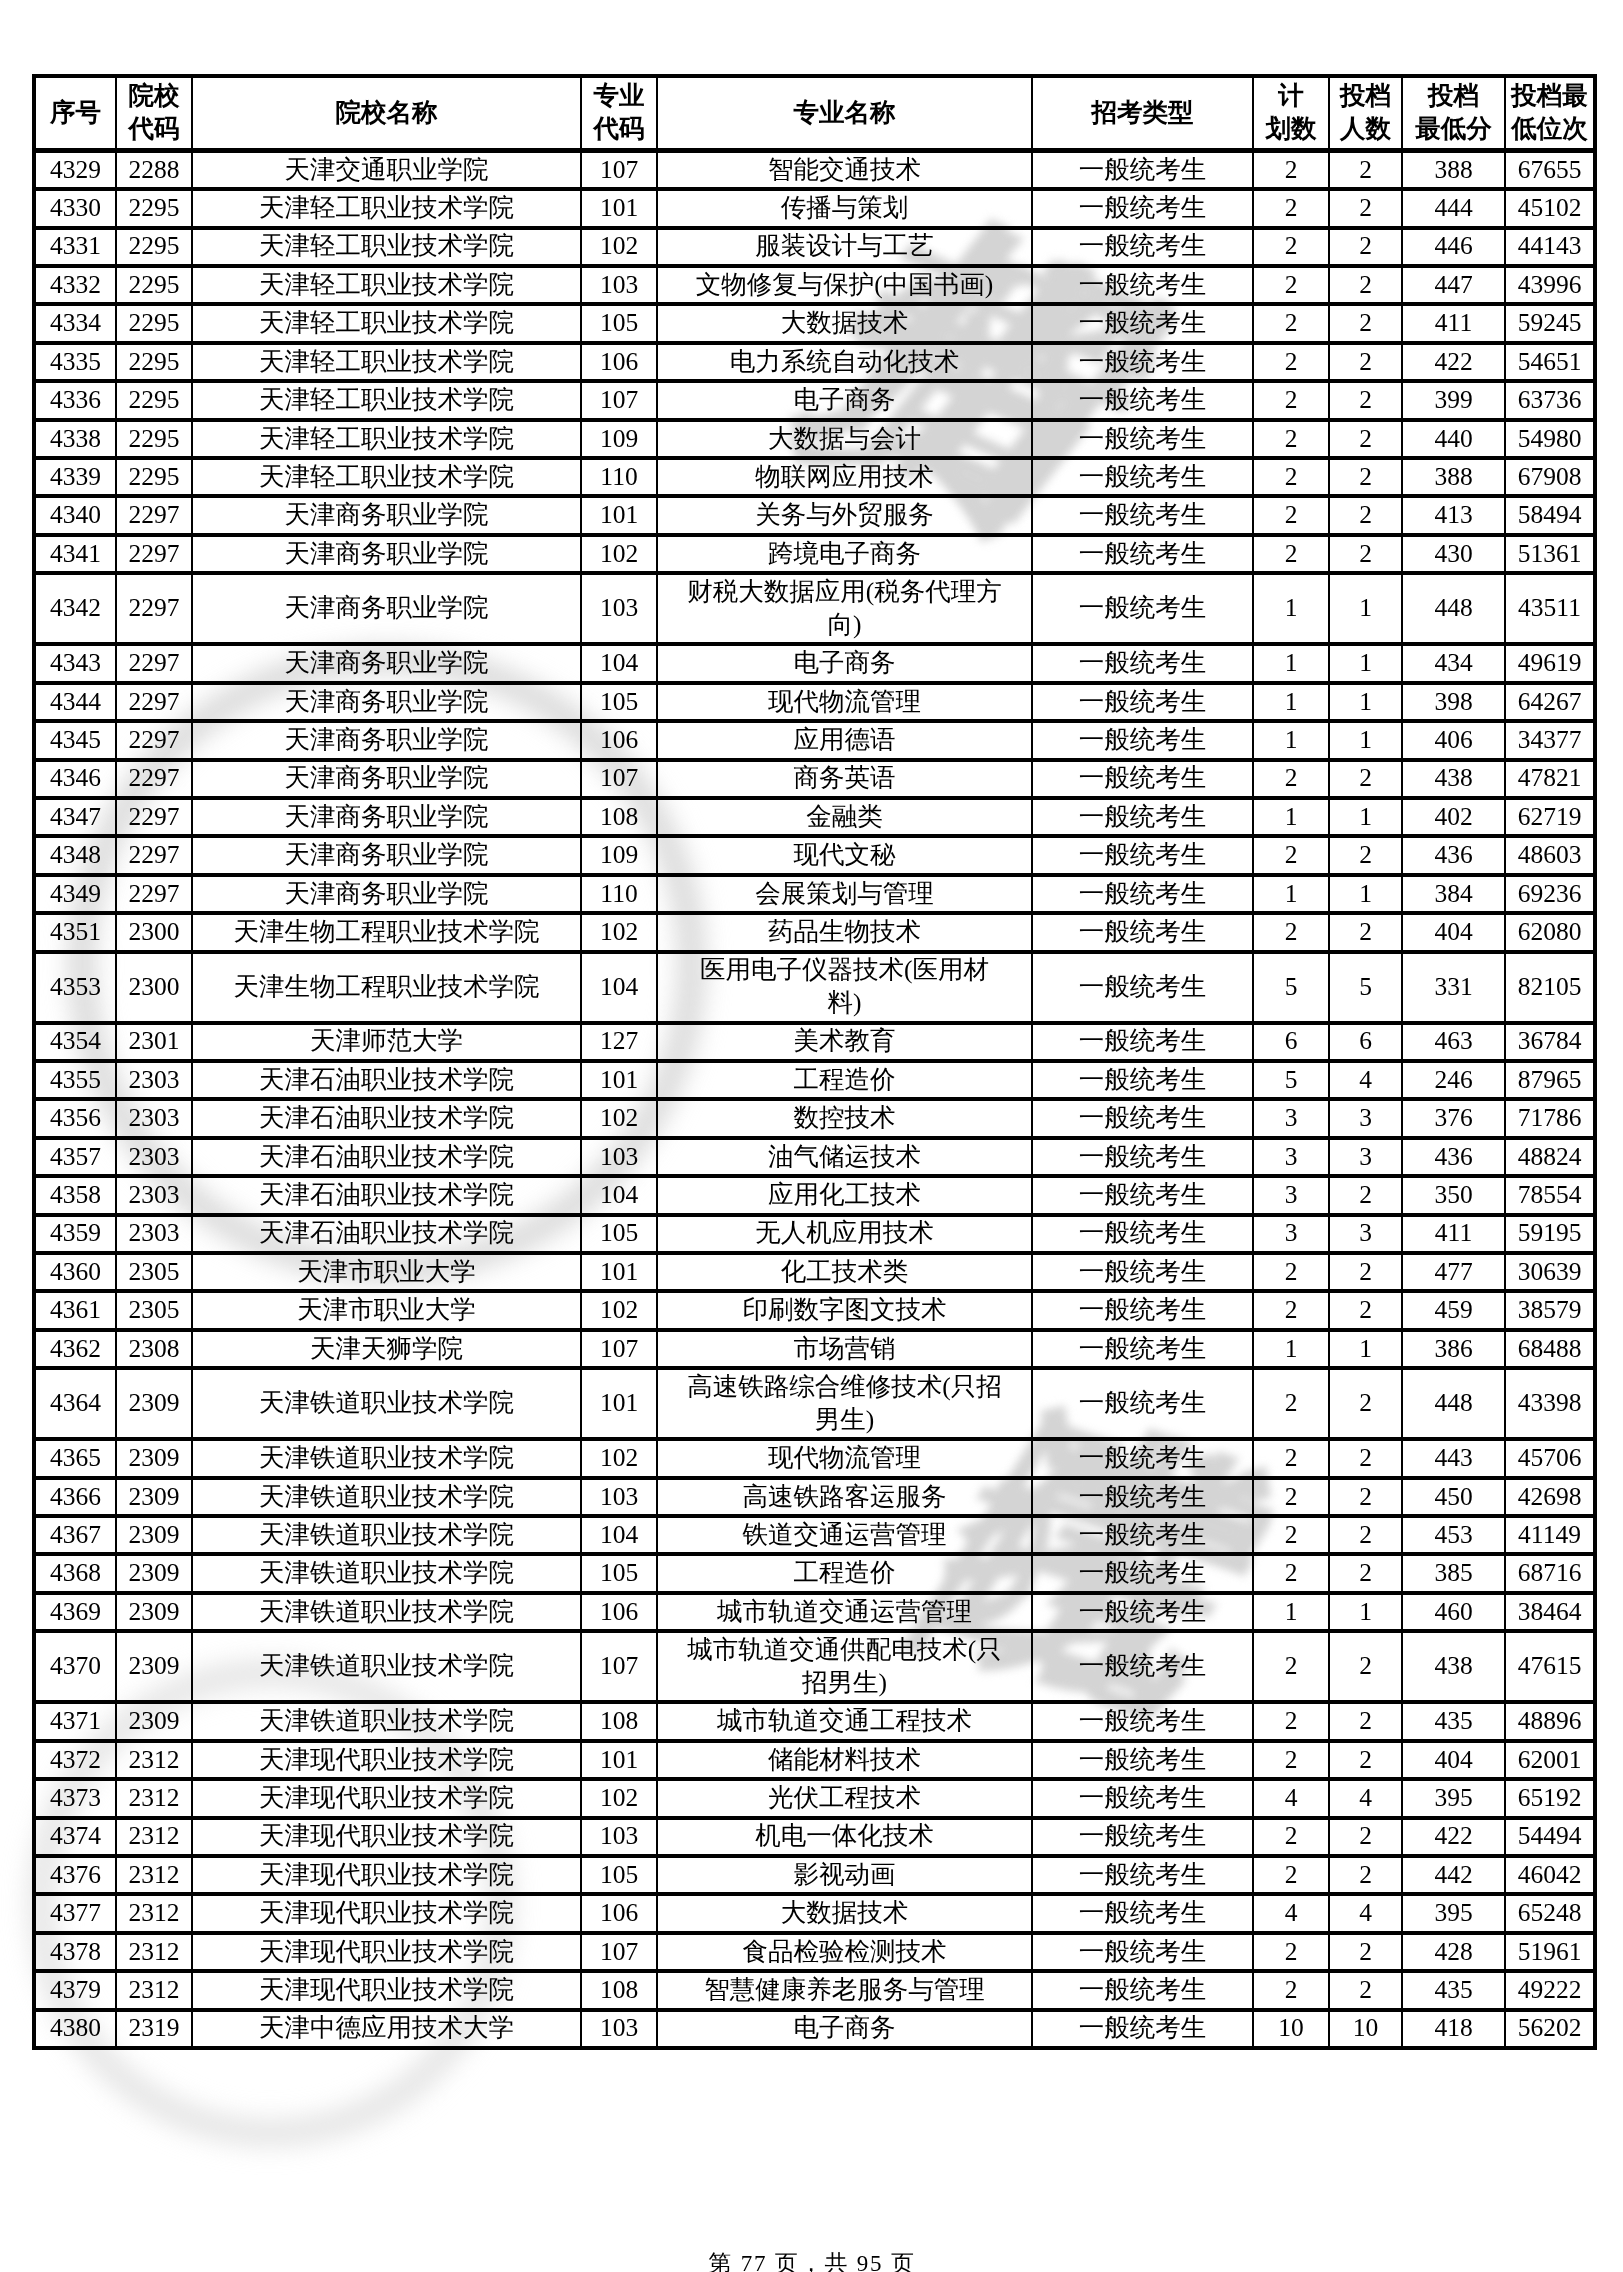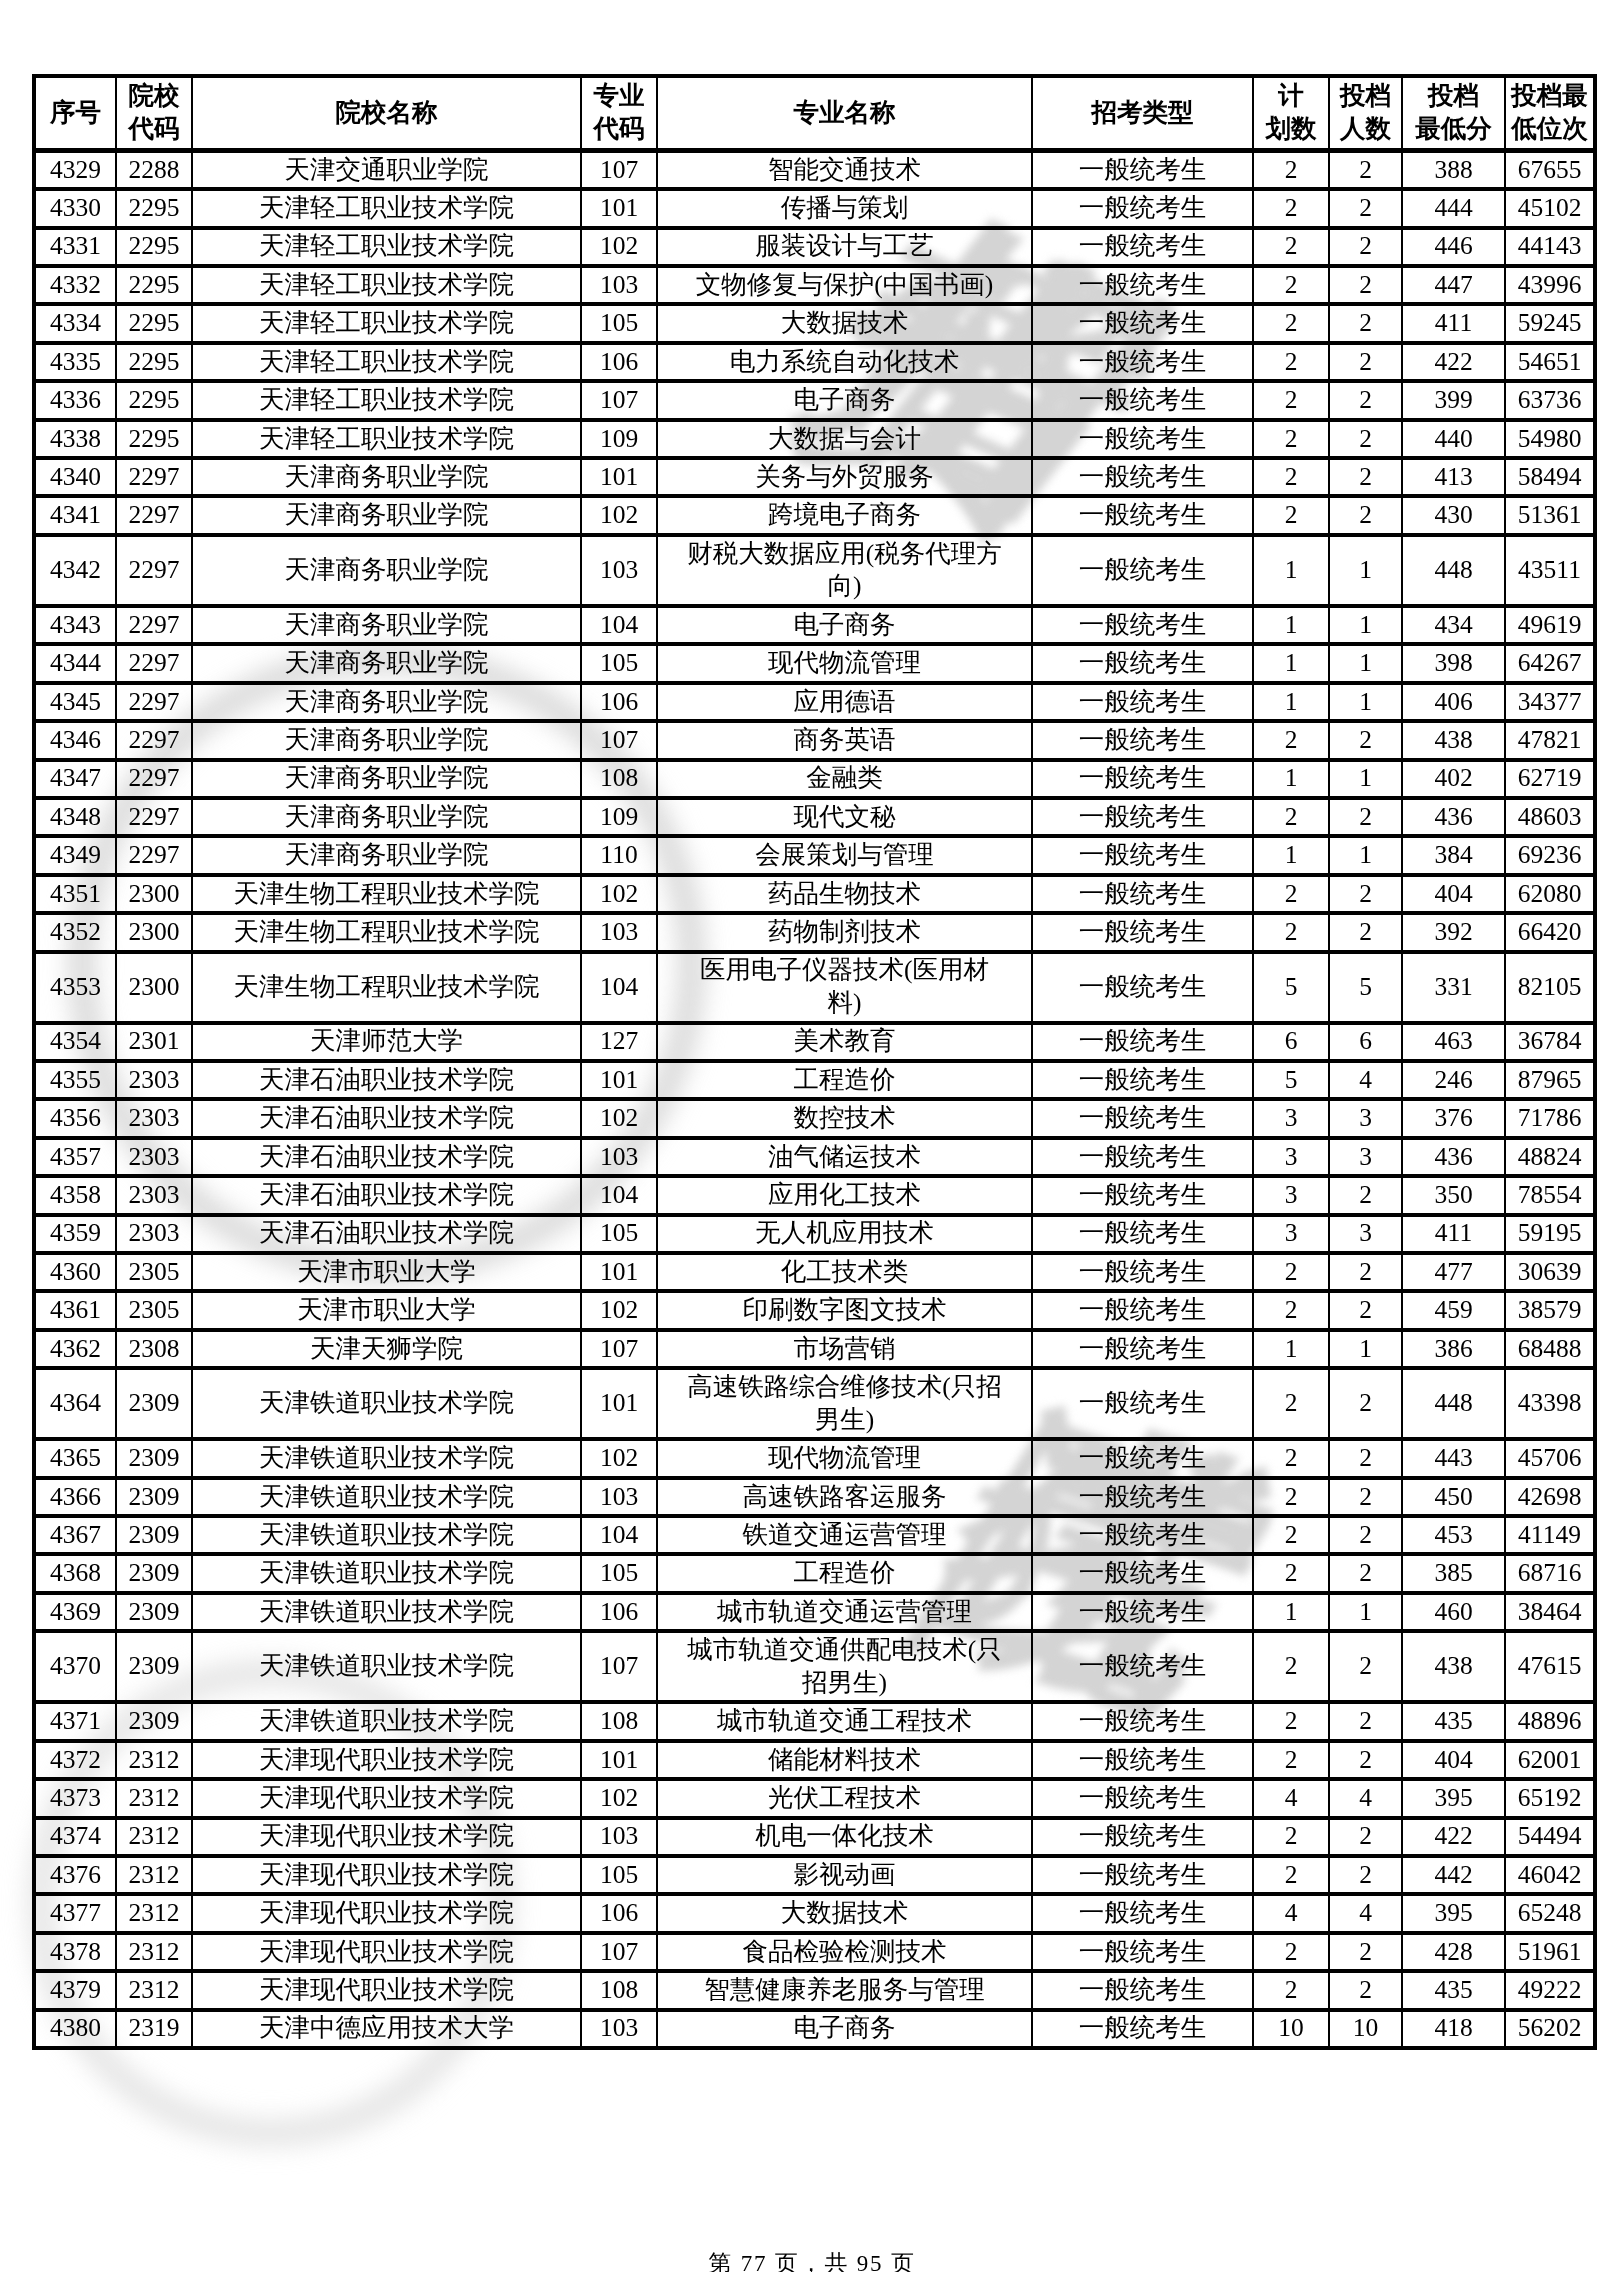--- a/index.html
+++ b/index.html
@@ -190,20 +190,32 @@
         <td class="col2">天津轻工职业技术学院</td>
         <td class="col3">109</td>
         <td class="col4">大数据与会计</td>
         <td class="col5">一般统考生</td>
         <td class="col6">2</td>
         <td class="col7">2</td>
         <td class="col8">440</td>
         <td class="col9">54980</td>
       </tr>
       <tr>
+        <td class="col0">4339</td>
+        <td class="col1">2295</td>
+        <td class="col2">天津轻工职业技术学院</td>
+        <td class="col3">110</td>
+        <td class="col4">物联网应用技术</td>
+        <td class="col5">一般统考生</td>
+        <td class="col6">2</td>
+        <td class="col7">2</td>
+        <td class="col8">388</td>
+        <td class="col9">67908</td>
+      </tr>
+      <tr>
         <td class="col0">4340</td>
         <td class="col1">2297</td>
         <td class="col2">天津商务职业学院</td>
         <td class="col3">101</td>
         <td class="col4">关务与外贸服务</td>
         <td class="col5">一般统考生</td>
         <td class="col6">2</td>
         <td class="col7">2</td>
         <td class="col8">413</td>
         <td class="col9">58494</td>
@@ -321,32 +333,20 @@
         <td class="col0">4351</td>
         <td class="col1">2300</td>
         <td class="col2">天津生物工程职业技术学院</td>
         <td class="col3">102</td>
         <td class="col4">药品生物技术</td>
         <td class="col5">一般统考生</td>
         <td class="col6">2</td>
         <td class="col7">2</td>
         <td class="col8">404</td>
         <td class="col9">62080</td>
-      </tr>
-      <tr>
-        <td class="col0">4352</td>
-        <td class="col1">2300</td>
-        <td class="col2">天津生物工程职业技术学院</td>
-        <td class="col3">103</td>
-        <td class="col4">药物制剂技术</td>
-        <td class="col5">一般统考生</td>
-        <td class="col6">2</td>
-        <td class="col7">2</td>
-        <td class="col8">392</td>
-        <td class="col9">66420</td>
       </tr>
       <tr>
         <td class="col0">4353</td>
         <td class="col1">2300</td>
         <td class="col2">天津生物工程职业技术学院</td>
         <td class="col3">104</td>
         <td class="col4">医用电子仪器技术(医用材
 料)</td>
         <td class="col5">一般统考生</td>
         <td class="col6">5</td>

